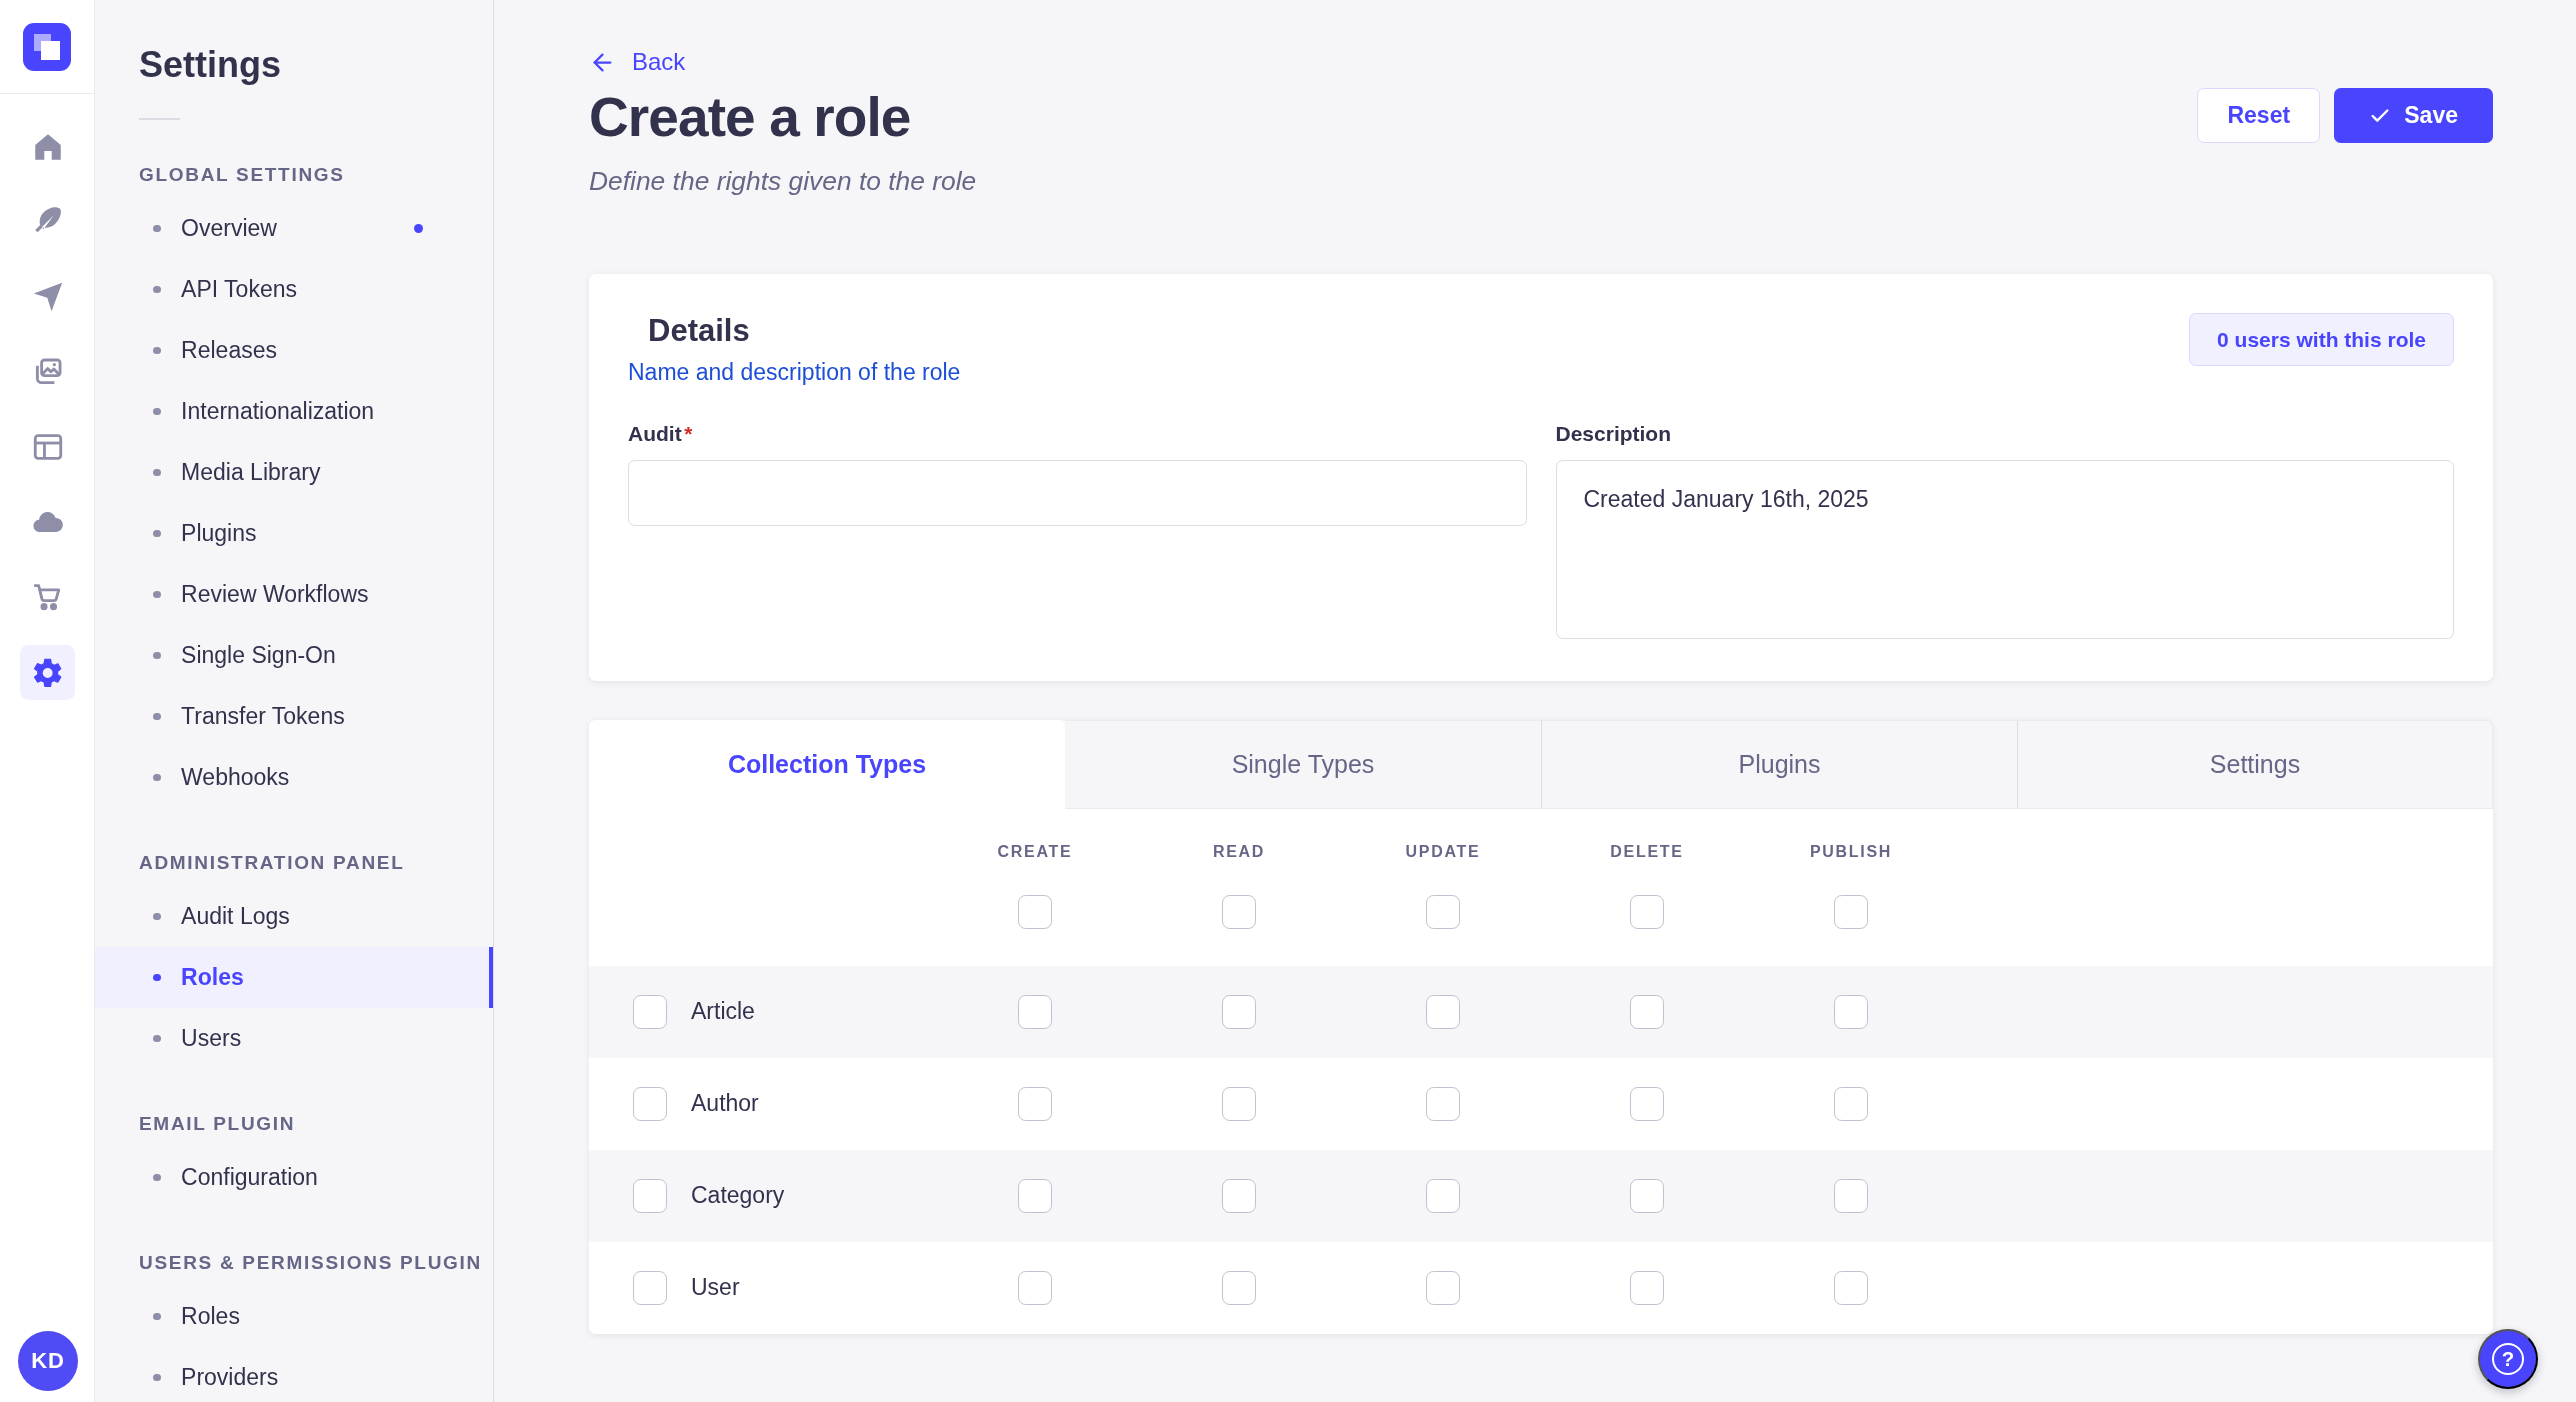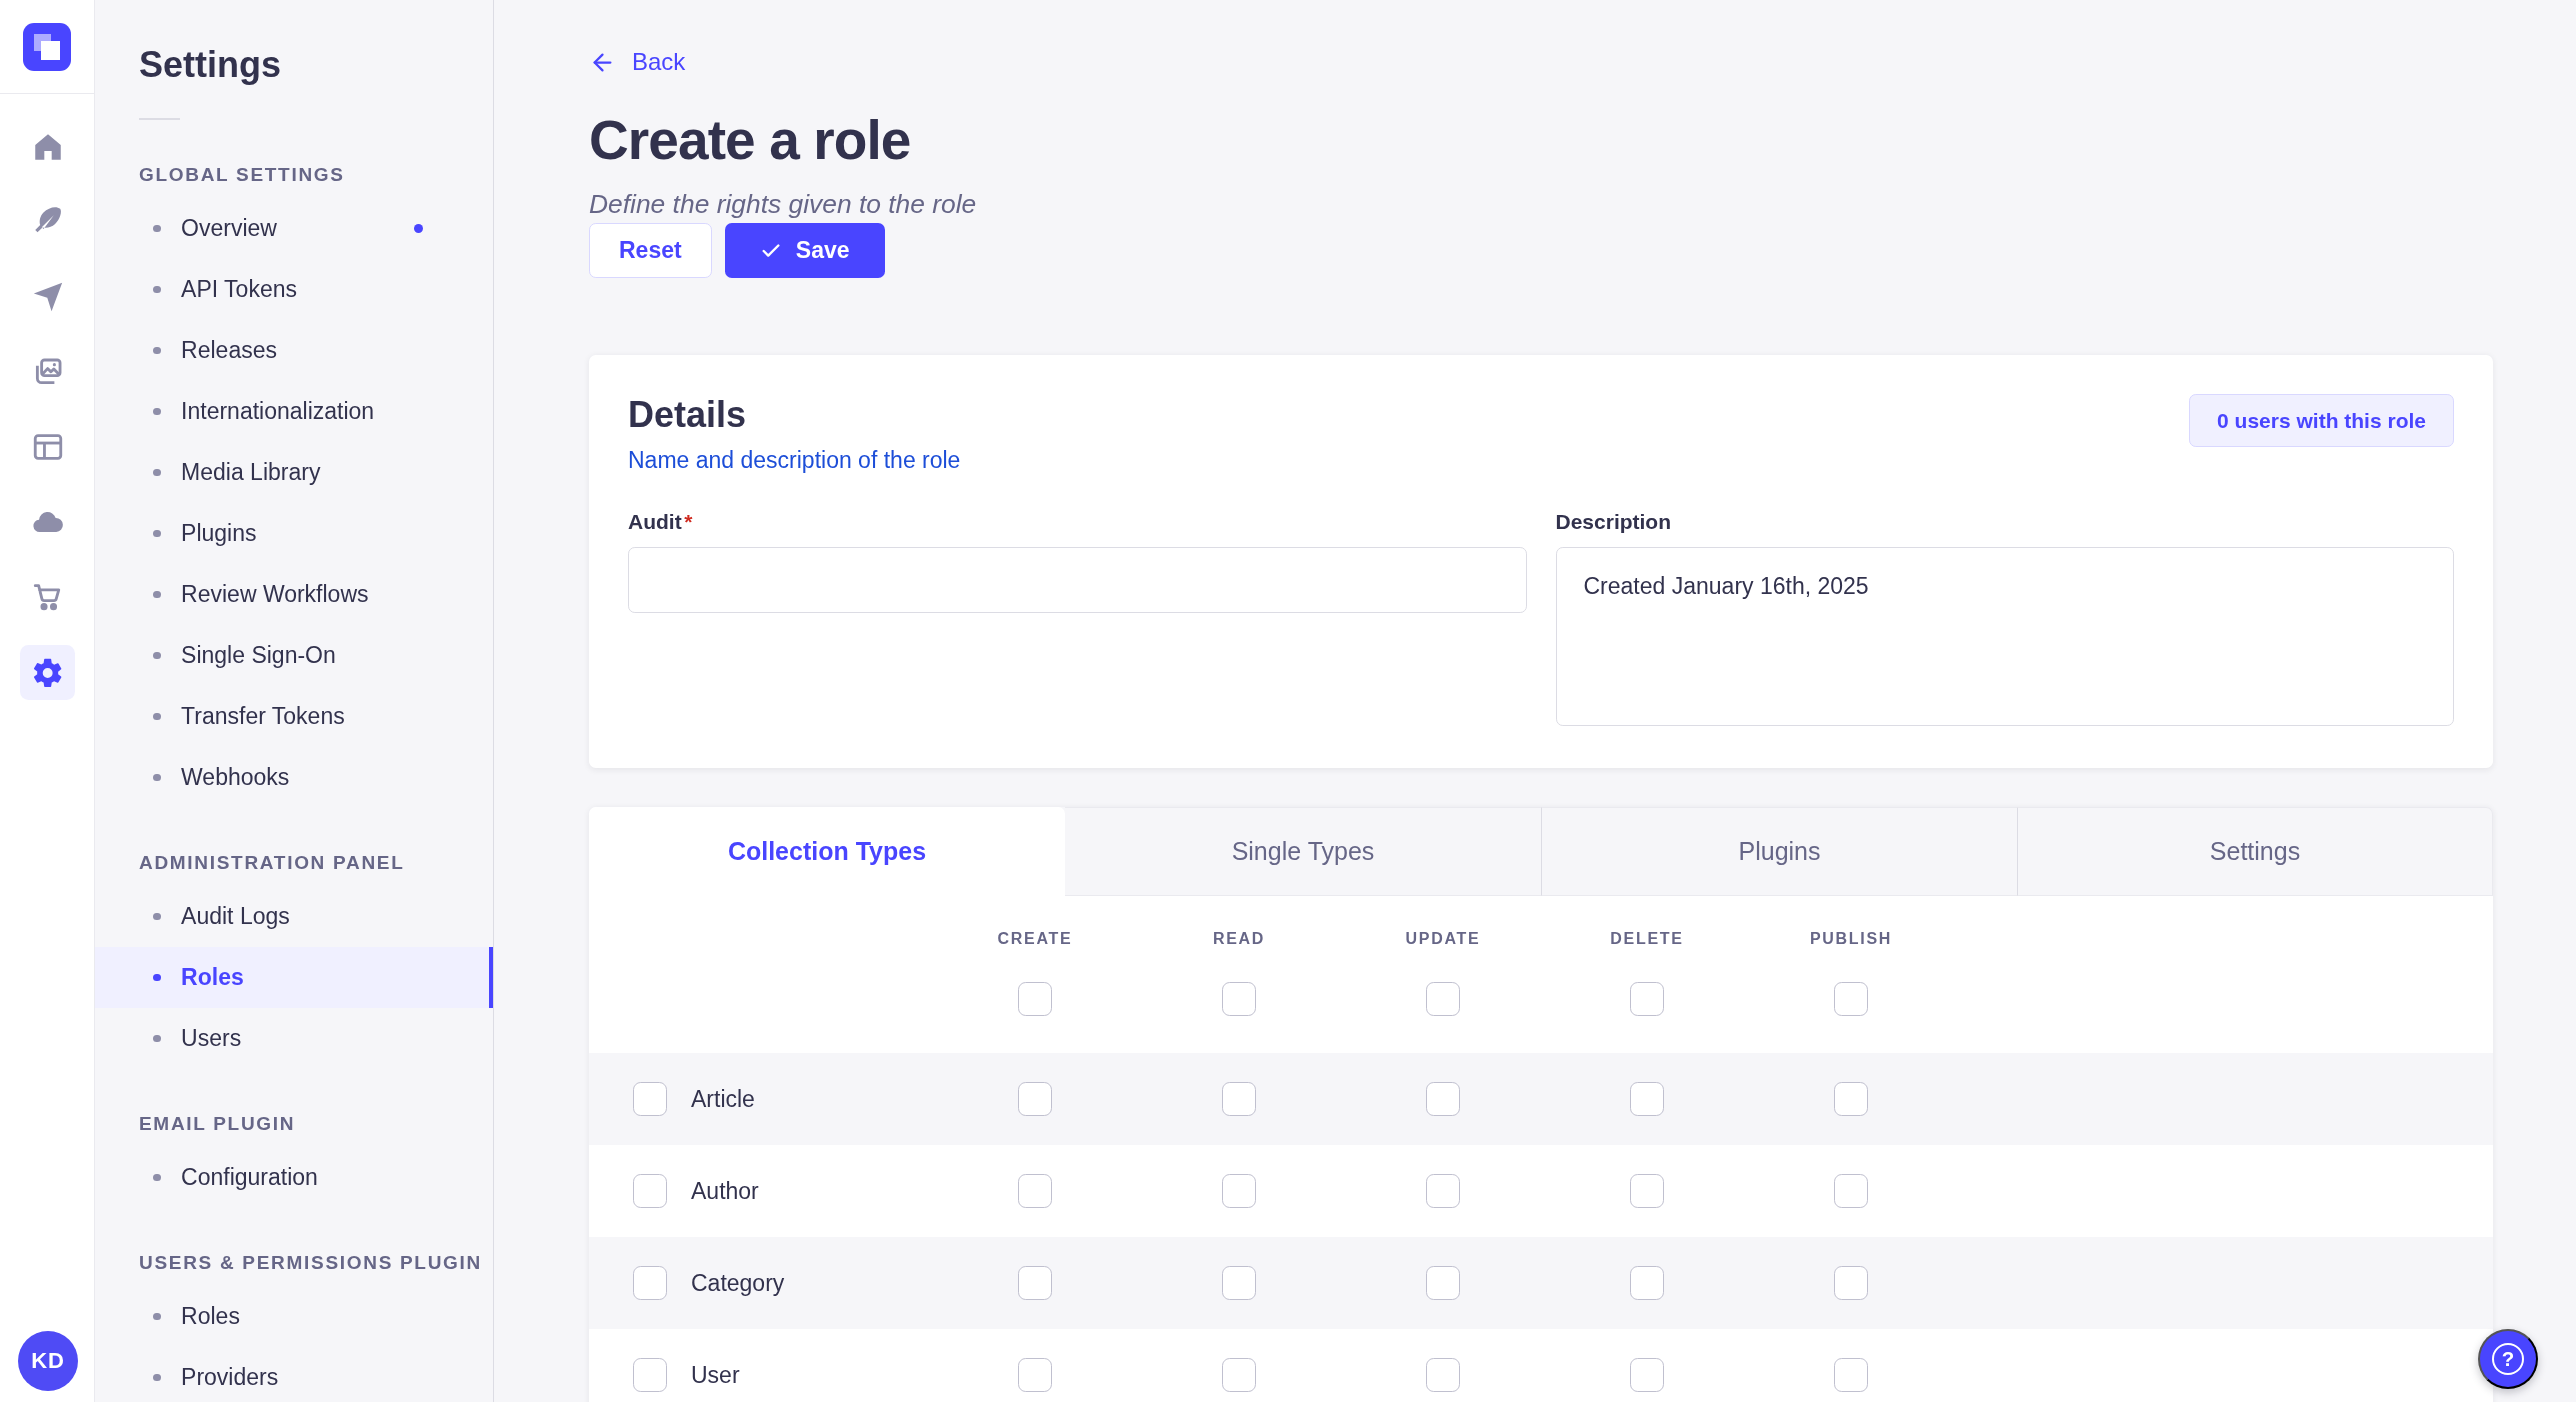--- a/index.html
+++ b/index.html
@@ -39,35 +39,35 @@
   .nav-item.active { background:#f0f0ff; }
   .nav-item.active::after { content:""; position:absolute; right:0; top:0; width:4.3px; height:100%; background:#4945ff; }
   .nav-item.active, .nav-item.active .label { color:#4945ff; font-weight:bold; }
   .nav-item.active .bullet { background:#4945ff; }
   .nav-item .notif-dot { position:absolute; right:70px; width:9.4px; height:9.4px; border-radius:50%; background:#4945ff; }
 
   
   .main { position:absolute; left:494px; top:0; right:0; height:1402px; padding:48px 83px 0 95px; }
   .back-row { display:flex; align-items:center; gap:16px; color:#4945ff; font-size:24px; cursor:pointer; width:max-content; }
   .back-row svg { width:27px; height:27px; }
-  .page-head { display:flex; justify-content:space-between; align-items:flex-start; margin-top:32px;flex-direction:column; }
+  .page-head { display:flex; justify-content:space-between; align-items:flex-start; margin-top:9px; }
   .page-title { font-size:55px; font-weight:bold; color:#32324d; letter-spacing:-0.9px; }
   .page-sub { font-size:26.4px; color:#666687; margin-top:17px;font-style:italic; }
   .head-actions { display:flex; gap:13.6px; margin-top:3.4px; }
   .btn { height:55px; border-radius:6.8px; font-size:23px; font-weight:bold; display:flex;
          align-items:center; justify-content:center; padding:0 29px; cursor:pointer; border:0.9px solid transparent; }
   .btn-reset { background:#ffffff; border-color:#d9d8ff; color:#4945ff; }
   .btn-save { background:#4945ff; color:#ffffff; gap:13.6px; padding:0 34px; }
   .btn-save svg { width:22px; height:22px; }
 
   
   .card { margin-top:77px; background:#ffffff; border-radius:6.8px;
           box-shadow:0 1.7px 6.8px rgba(33,33,52,.08); padding:39px; }
   .card-head { display:flex; justify-content:space-between; align-items:flex-start; }
-  .card-title { font-size:36px; font-weight:bold; color:#32324d; }
+  .card-title { font-size:31px; font-weight:bold; color:#32324d;margin-left:20px; }
   .card-sub { font-size:23px; color:#1d4ed8; margin-top:10.2px; }
   .users-chip { height:53px; padding:0 27px; display:flex; align-items:center; background:#f0f0ff;
                 border:1.7px solid #d9d8ff; border-radius:6.8px; color:#4945ff; font-size:21px; font-weight:bold; cursor:pointer; }
   .fields { display:grid; grid-template-columns:1fr 1fr; gap:29px; margin-top:36px; }
   .field-label { font-size:21px; font-weight:bold; color:#32324d; margin-bottom:13.6px; }
   .req { color:#d02b20; margin-left:2.6px; }
   .text-input { width:100%; height:66px; border:0.9px solid #dcdce4; border-radius:6.8px; background:#fff;
                 font-size:23px; color:#32324d; padding:0 27px; font-family:"Liberation Sans",sans-serif; outline:none; }
   .text-area { width:100%; height:179px; border:0.9px solid #dcdce4; border-radius:6.8px; background:#fff;
                font-size:23px; color:#32324d; padding:22px 27px; resize:none;

